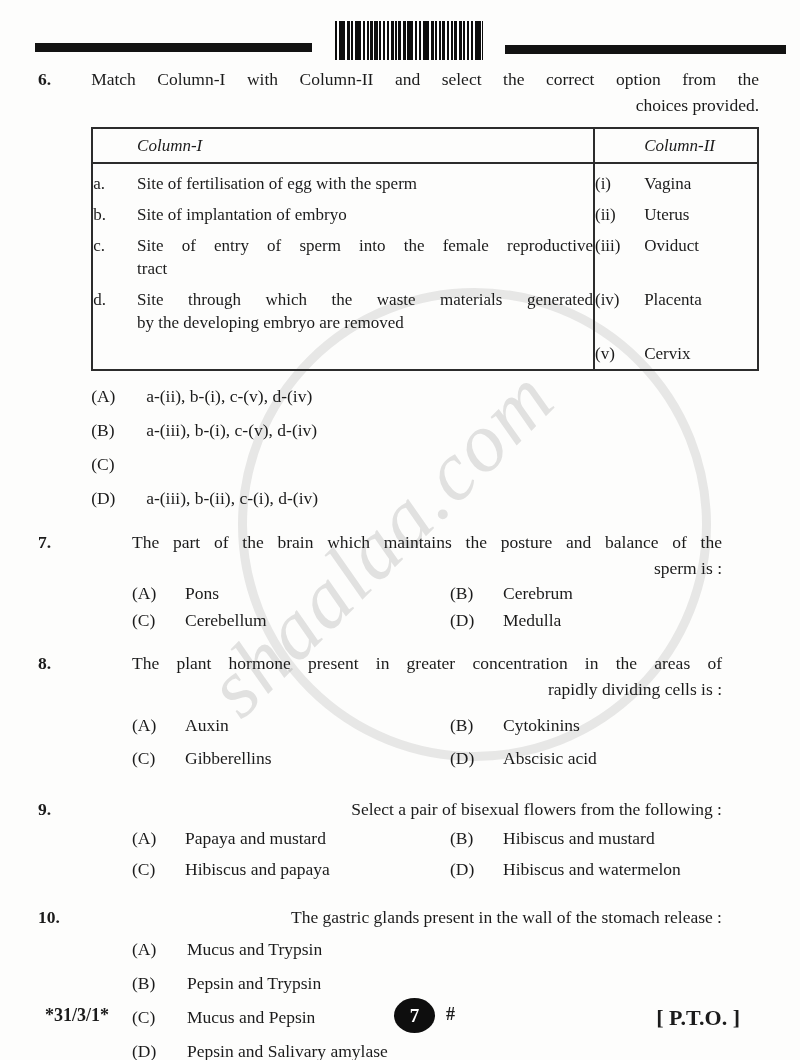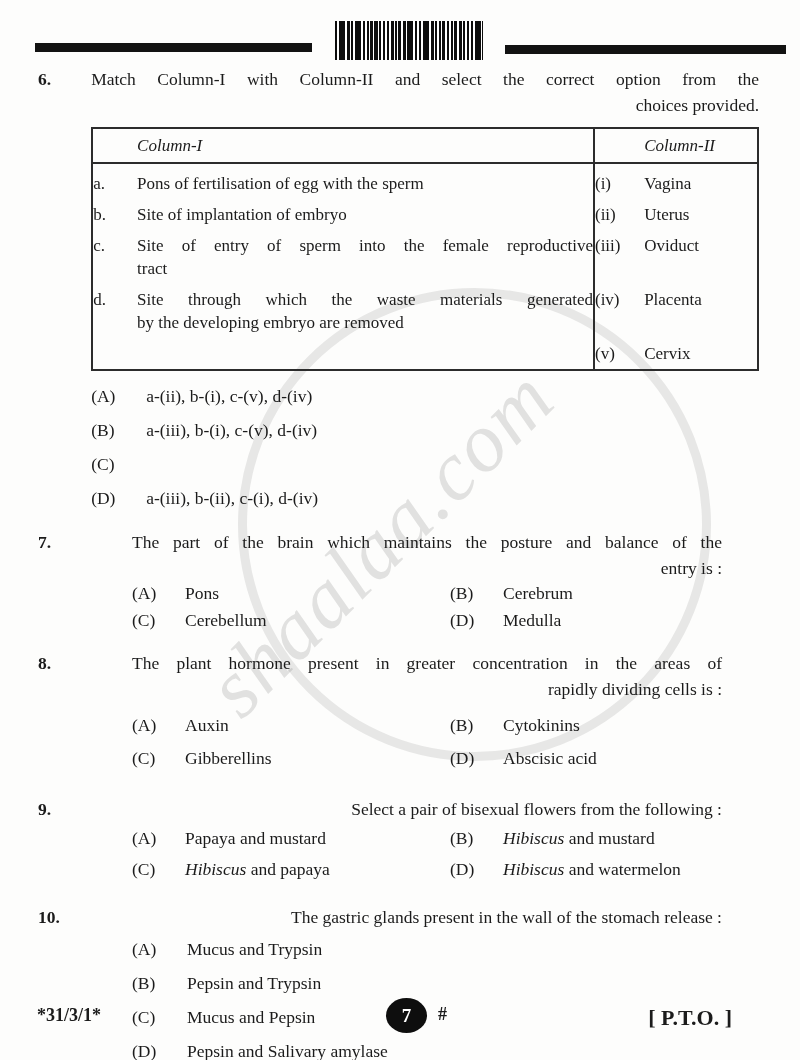--- a/index.html
+++ b/index.html
@@ -66,23 +66,23 @@
   .opts-grid{display:grid;grid-template-columns:318px 1fr;}
   .opts-grid .opt-lab{width:53px;flex:0 0 53px;}
   .q7-opts{margin-top:1px;}
   .q7-opts .opt-row{margin-bottom:5px;}
   .q8-opts{margin-top:12px;}
   .q8-opts .opt-row{margin-bottom:11px;}
   .q9-opts{margin-top:5px;}
   .q9-opts .opt-row{margin-bottom:9px;}
   .q10-opts{margin-top:8px;}
   .q10-opts .opt-row{margin-bottom:12px;}
-  .it{font-style:italic;}
-  
-  .footer{position:absolute;left:0;top:998px;width:768px;height:45px;z-index:1;}
+  .it{}
+  
+  .footer{position:absolute;left:8px;top:998px;width:768px;height:45px;z-index:1;}
   .set-code{position:absolute;left:37px;top:7px;font-weight:bold;font-size:18px;}
   .page-badge{
     position:absolute;left:386px;top:0px;width:41px;height:35px;
     background:#0e0e0e;border-radius:50%;
     display:flex;align-items:center;justify-content:center;
     color:#fff;font-weight:bold;font-size:19px;
   }
   .hash{position:absolute;left:438px;top:6px;font-weight:bold;font-size:18px;}
   .pto{position:absolute;right:36px;top:7px;font-weight:bold;font-size:22px;}
 </style>
@@ -109,21 +109,21 @@
         <table class="match">
           <tbody>
               <tr class="thead">
             <td class="c1lab"></td>
             <td class="c1txt">Column-I</td>
             <td class="c2lab"></td>
             <td class="c2txt">Column-II</td>
           </tr>
           <tr class="body-first">
             <td class="c1lab">a.</td>
-            <td class="c1txt">Pons of fertilisation of egg with the sperm</td>
+            <td class="c1txt">Site of fertilisation of egg with the sperm</td>
             <td class="c2lab">(i)</td>
             <td class="c2txt">Vagina</td>
           </tr>
           <tr>
             <td class="c1lab">b.</td>
             <td class="c1txt">Site of implantation of embryo</td>
             <td class="c2lab">(ii)</td>
             <td class="c2txt">Uterus</td>
           </tr>
           <tr>
@@ -170,21 +170,21 @@
             <span>a-(iii), b-(ii), c-(i), d-(iv)</span>
           </div>
         </div>
       </div>
     </div>
 
     <div class="question" style="margin-top:8px;">
       <div class="qnum">7.</div>
       <div class="qbody">
         <div class="stem-justify">The part of the brain which maintains the posture and balance of the</div>
-        <div class="stem-plain">entry is :</div>
+        <div class="stem-plain">sperm is :</div>
         <div class="opts-grid q7-opts">
           <div class="opt-row">
             <span class="opt-lab">(A)</span>
             <span>Pons</span>
           </div>
           <div class="opt-row">
             <span class="opt-lab">(B)</span>
             <span>Cerebrum</span>
           </div>
           <div class="opt-row">

